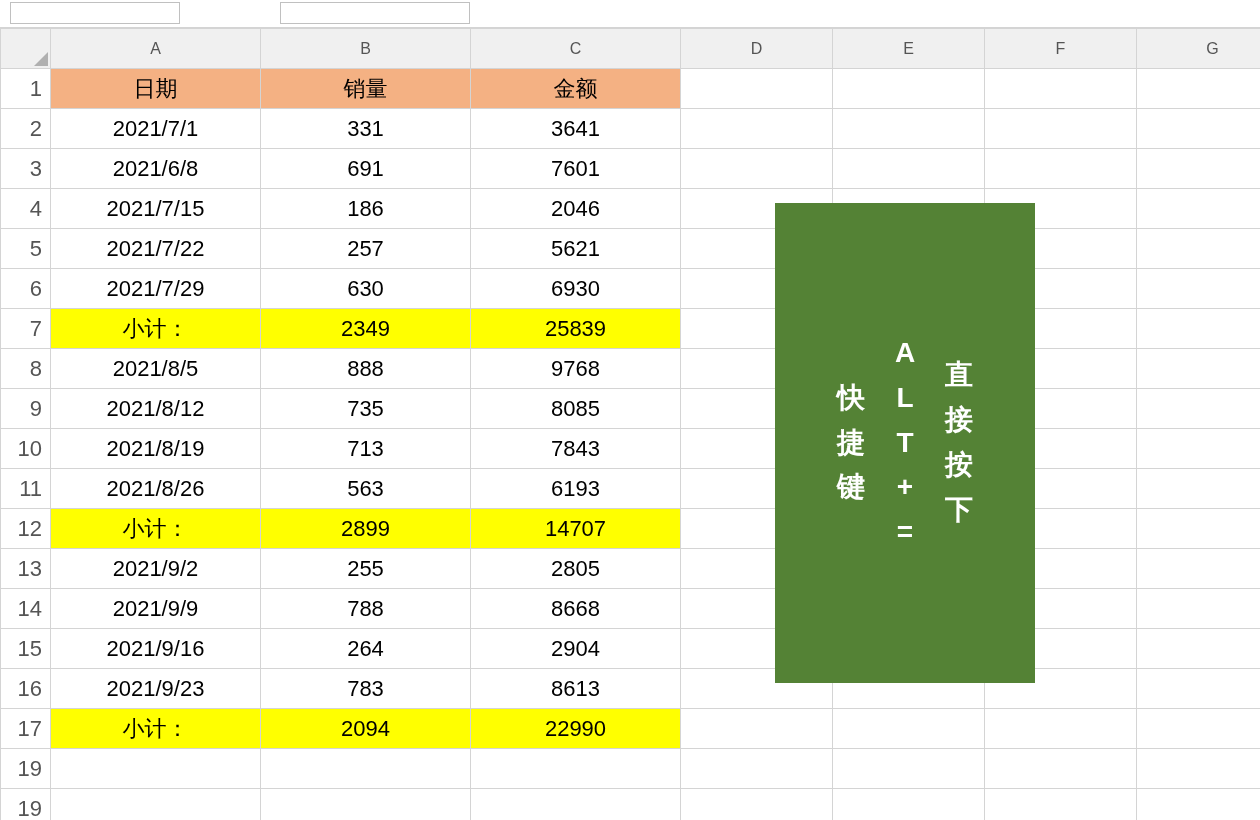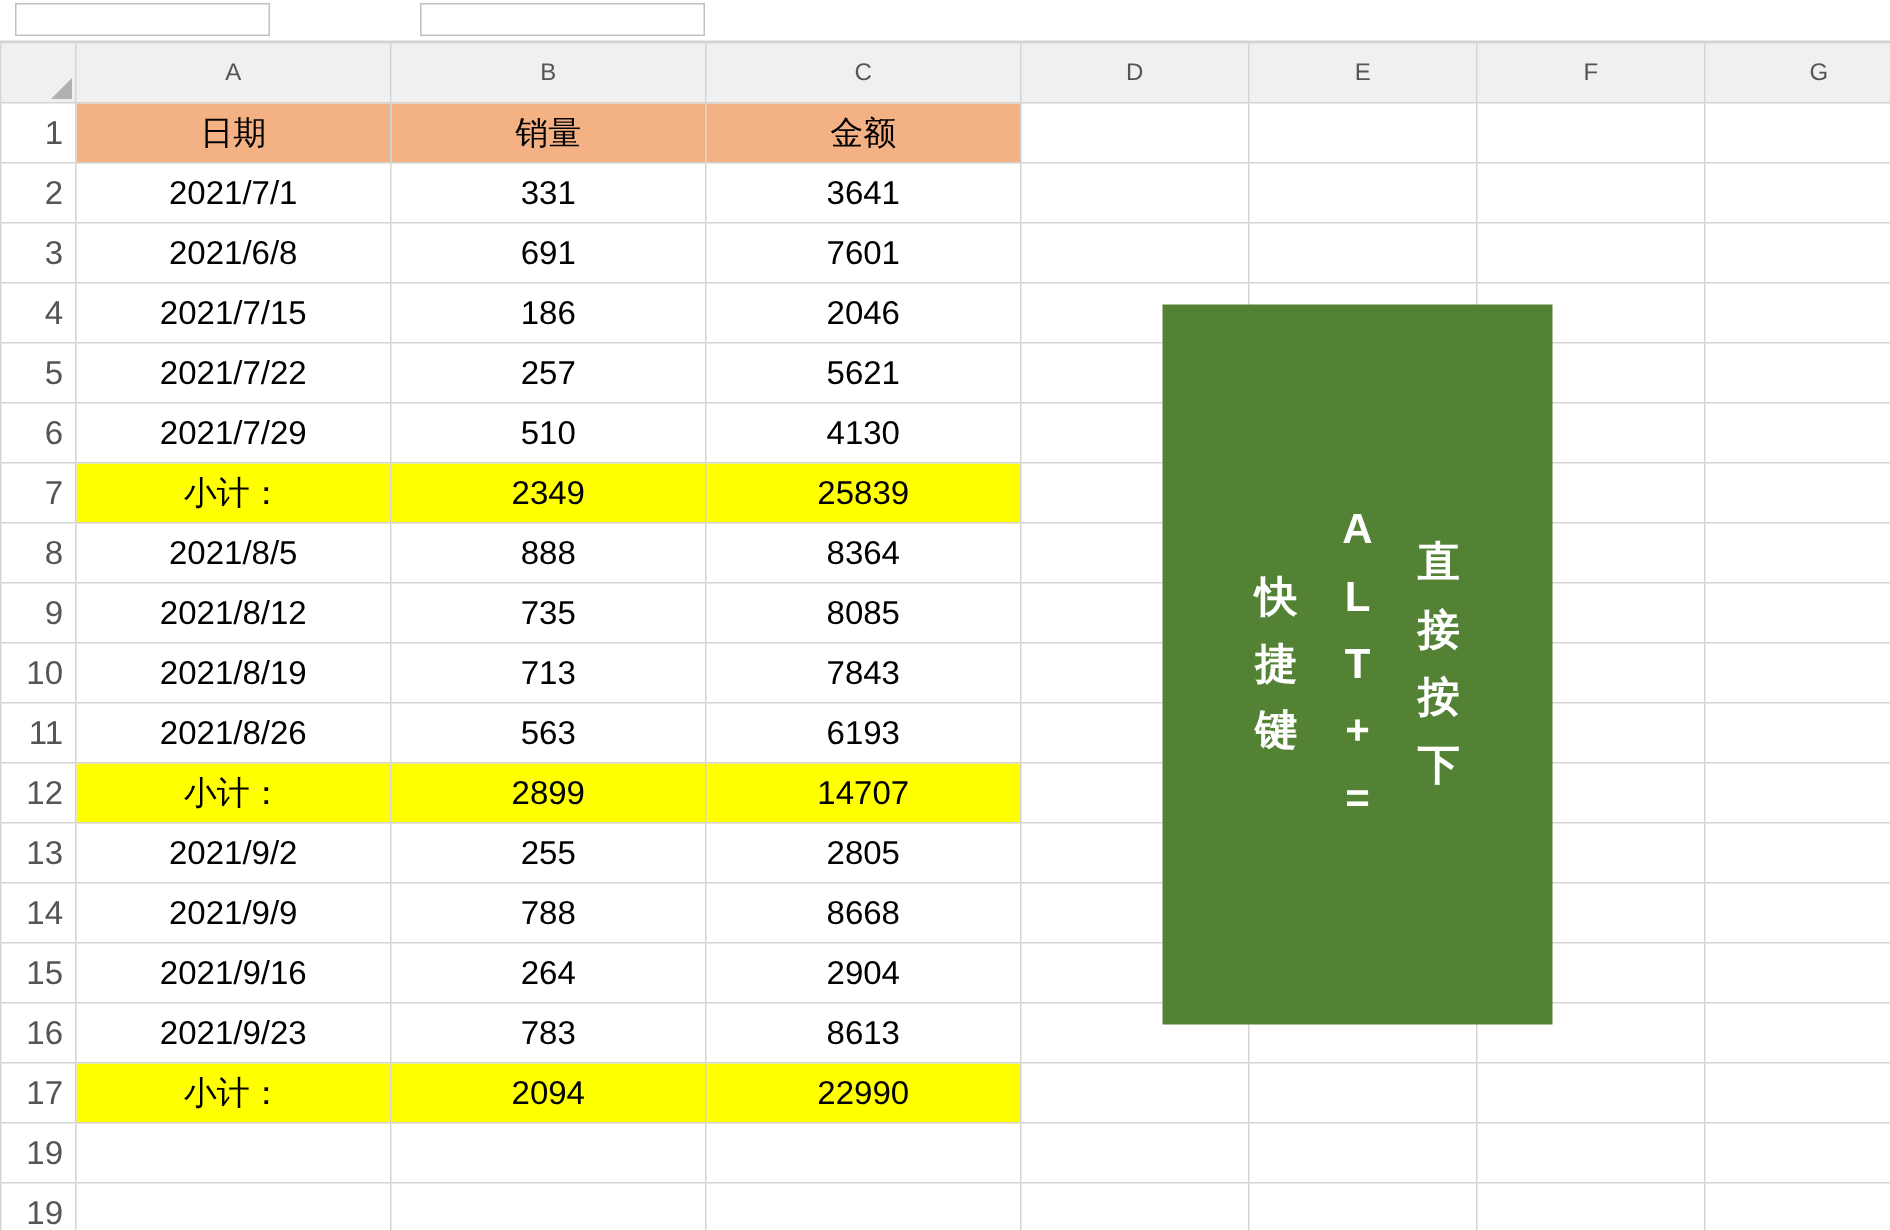--- a/index.html
+++ b/index.html
@@ -180,42 +180,42 @@
           <td>257</td>
           <td>5621</td>
           <td></td>
           <td></td>
           <td></td>
           <td></td>
         </tr>
         <tr>
           <td class="row-num">6</td>
           <td>2021/7/29</td>
-          <td>510</td>
-          <td>4130</td>
+          <td>630</td>
+          <td>6930</td>
           <td></td>
           <td></td>
           <td></td>
           <td></td>
         </tr>
         <tr>
           <td class="row-num">7</td>
           <td class="subtotal">小计：</td>
           <td class="subtotal">2349</td>
           <td class="subtotal">25839</td>
           <td></td>
           <td></td>
           <td></td>
           <td></td>
         </tr>
         <tr>
           <td class="row-num">8</td>
           <td>2021/8/5</td>
           <td>888</td>
-          <td>8364</td>
+          <td>9768</td>
           <td></td>
           <td></td>
           <td></td>
           <td></td>
         </tr>
         <tr>
           <td class="row-num">9</td>
           <td>2021/8/12</td>
           <td>735</td>
           <td>8085</td>

